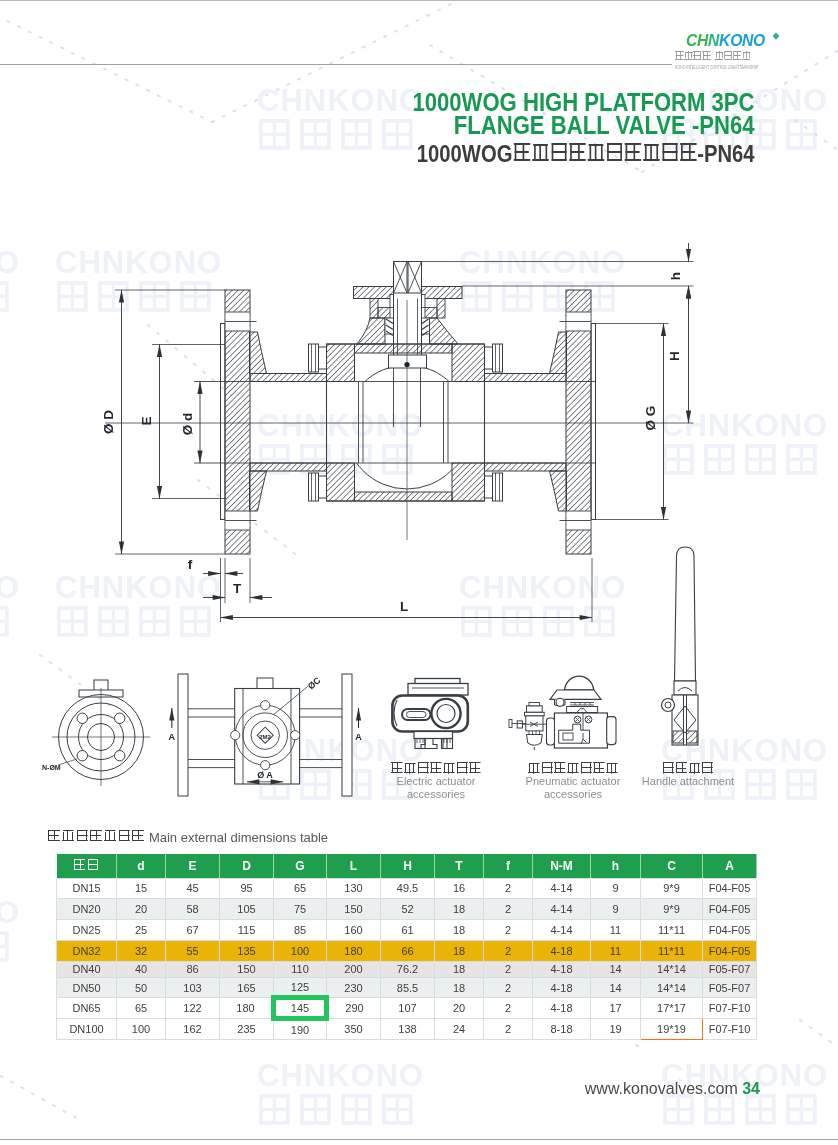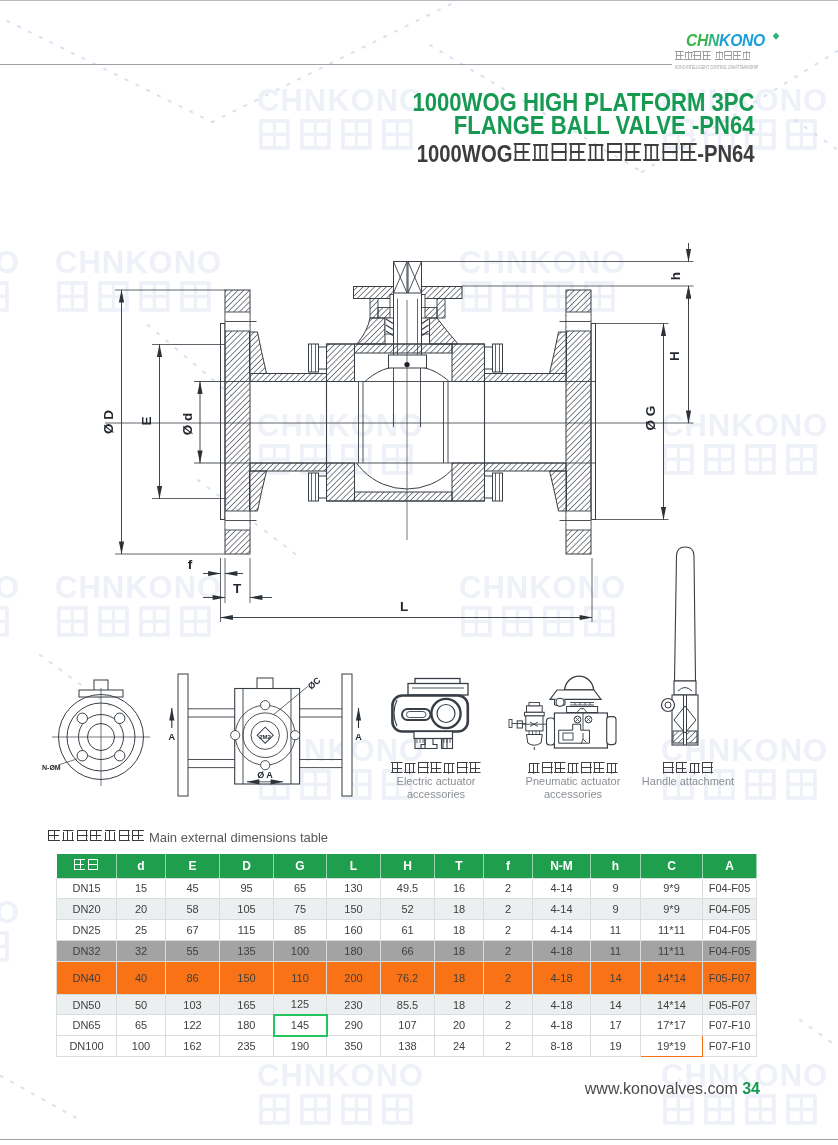--- a/index.html
+++ b/index.html
@@ -610,36 +610,36 @@
           <td style="border:1px solid #d9dddd">85</td>
           <td style="border:1px solid #d9dddd">160</td>
           <td style="border:1px solid #d9dddd">61</td>
           <td style="border:1px solid #d9dddd">18</td>
           <td style="border:1px solid #d9dddd">2</td>
           <td style="border:1px solid #d9dddd">4-14</td>
           <td style="border:1px solid #d9dddd">11</td>
           <td style="border:1px solid #d9dddd">11*11</td>
           <td style="border:1px solid #d9dddd">F04-F05</td>
         </tr>
-        <tr style="background:#a3a3a3;height:20.8px">
+        <tr style="background:#eab308;height:20.8px">
           <td style="border:1px solid #d9dddd">DN32</td>
           <td style="border:1px solid #d9dddd">32</td>
           <td style="border:1px solid #d9dddd">55</td>
           <td style="border:1px solid #d9dddd">135</td>
           <td style="border:1px solid #d9dddd">100</td>
           <td style="border:1px solid #d9dddd">180</td>
           <td style="border:1px solid #d9dddd">66</td>
           <td style="border:1px solid #d9dddd">18</td>
           <td style="border:1px solid #d9dddd">2</td>
           <td style="border:1px solid #d9dddd">4-18</td>
           <td style="border:1px solid #d9dddd">11</td>
           <td style="border:1px solid #d9dddd">11*11</td>
           <td style="border:1px solid #d9dddd">F04-F05</td>
         </tr>
-        <tr style="background:#f97316;height:33px">
+        <tr style="background:#e5e5e5;height:16px">
           <td style="border:1px solid #d9dddd">DN40</td>
           <td style="border:1px solid #d9dddd">40</td>
           <td style="border:1px solid #d9dddd">86</td>
           <td style="border:1px solid #d9dddd">150</td>
           <td style="border:1px solid #d9dddd">110</td>
           <td style="border:1px solid #d9dddd">200</td>
           <td style="border:1px solid #d9dddd">76.2</td>
           <td style="border:1px solid #d9dddd">18</td>
           <td style="border:1px solid #d9dddd">2</td>
           <td style="border:1px solid #d9dddd">4-18</td>
@@ -660,21 +660,21 @@
           <td style="border:1px solid #d9dddd">4-18</td>
           <td style="border:1px solid #d9dddd">14</td>
           <td style="border:1px solid #d9dddd">14*14</td>
           <td style="border:1px solid #d9dddd">F05-F07</td>
         </tr>
         <tr style="background:#fff;height:20.8px">
           <td style="border:1px solid #d9dddd">DN65</td>
           <td style="border:1px solid #d9dddd">65</td>
           <td style="border:1px solid #d9dddd">122</td>
           <td style="border:1px solid #d9dddd">180</td>
-          <td style="border:2px solid #22c55e">145</td>
+          <td style="border:5px solid #22c55e">145</td>
           <td style="border:1px solid #d9dddd">290</td>
           <td style="border:1px solid #d9dddd">107</td>
           <td style="border:1px solid #d9dddd">20</td>
           <td style="border:1px solid #d9dddd">2</td>
           <td style="border:1px solid #d9dddd">4-18</td>
           <td style="border:1px solid #d9dddd">17</td>
           <td style="border:1px solid #d9dddd">17*17</td>
           <td style="border:1px solid #d9dddd">F07-F10</td>
         </tr>
         <tr style="background:#fff;height:20.8px">

